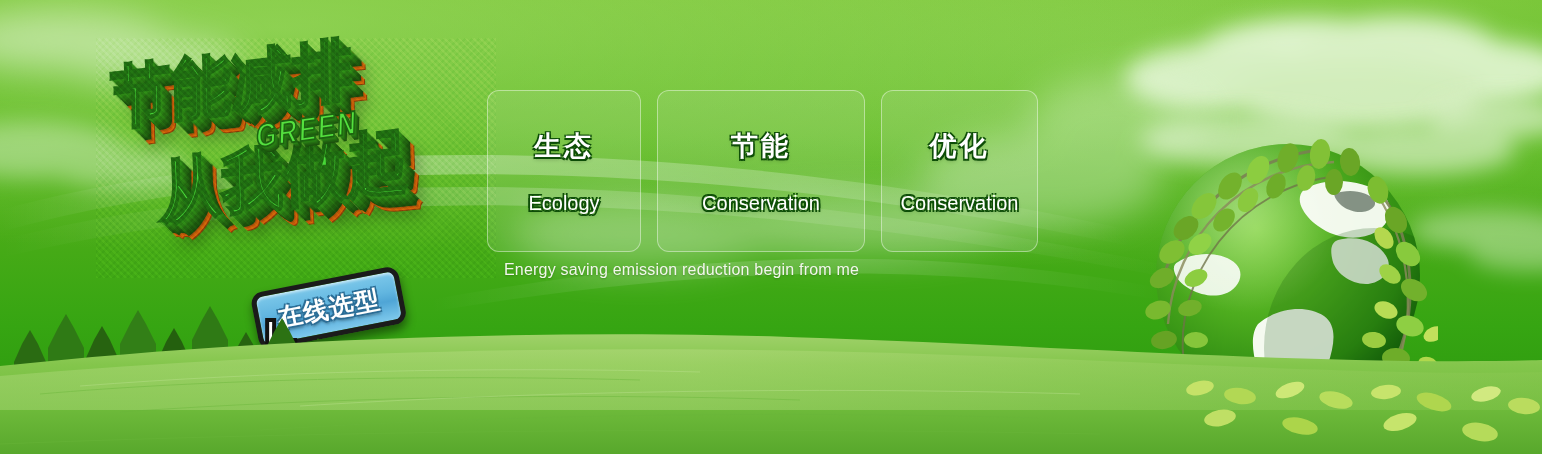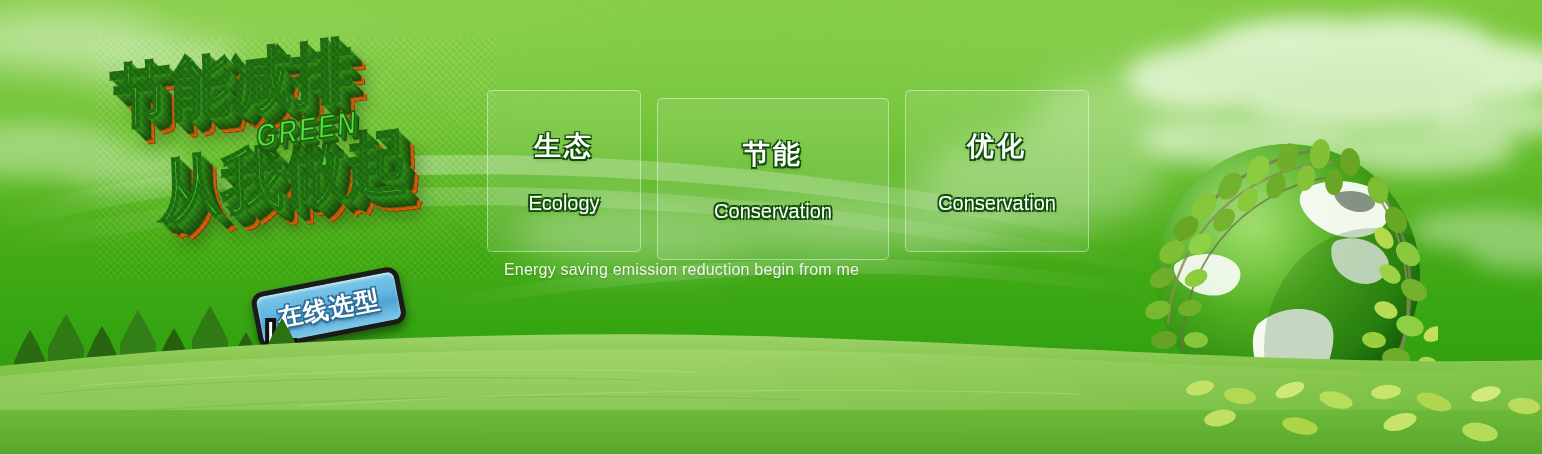--- a/index.html
+++ b/index.html
@@ -121,30 +121,30 @@
   }
 
   
   .cards {
     position:absolute;
     left:487px; top:90px;
     display:flex; gap:16px;
   }
   .card {
     border:1px solid rgba(255,255,255,.42);
-    border-radius:5px;
+    border-radius:12px;
     background:rgba(255,255,255,.10);
     height:162px;
     display:flex; flex-direction:column;
     align-items:center; justify-content:center;
     cursor:pointer;
   }
   .card.c1 { width:154px; }
-  .card.c2 { width:232px;margin-top:8px; }
-  .card.c3 { width:184px; }
+  .card.c2 { width:208px; }
+  .card.c3 { width:157px; }
   .card-cn {
     font-size:27px; font-weight:bold; color:#ffffff;
     letter-spacing:3px; margin-bottom:28px;
     text-shadow:-1.5px -1.5px 0 #0d4d07, 1.5px -1.5px 0 #0d4d07,
                 -1.5px 1.5px 0 #0d4d07, 1.5px 1.5px 0 #0d4d07,
                  0 2px 4px rgba(0,0,0,.3);
   }
   .card-en {
     font-size:20px; color:#ffffff; letter-spacing:0px;
     text-shadow:-1.6px -1.6px 0 #0d4d07, 1.6px -1.6px 0 #0d4d07,

